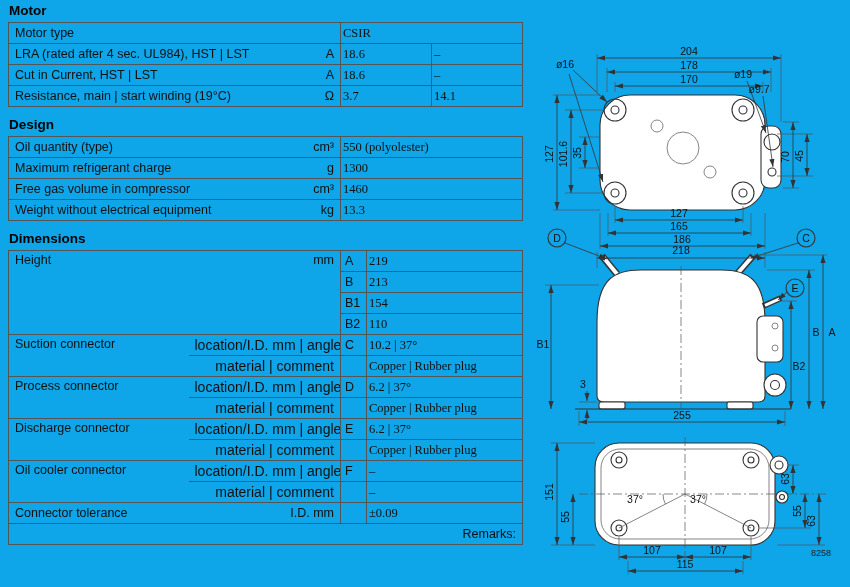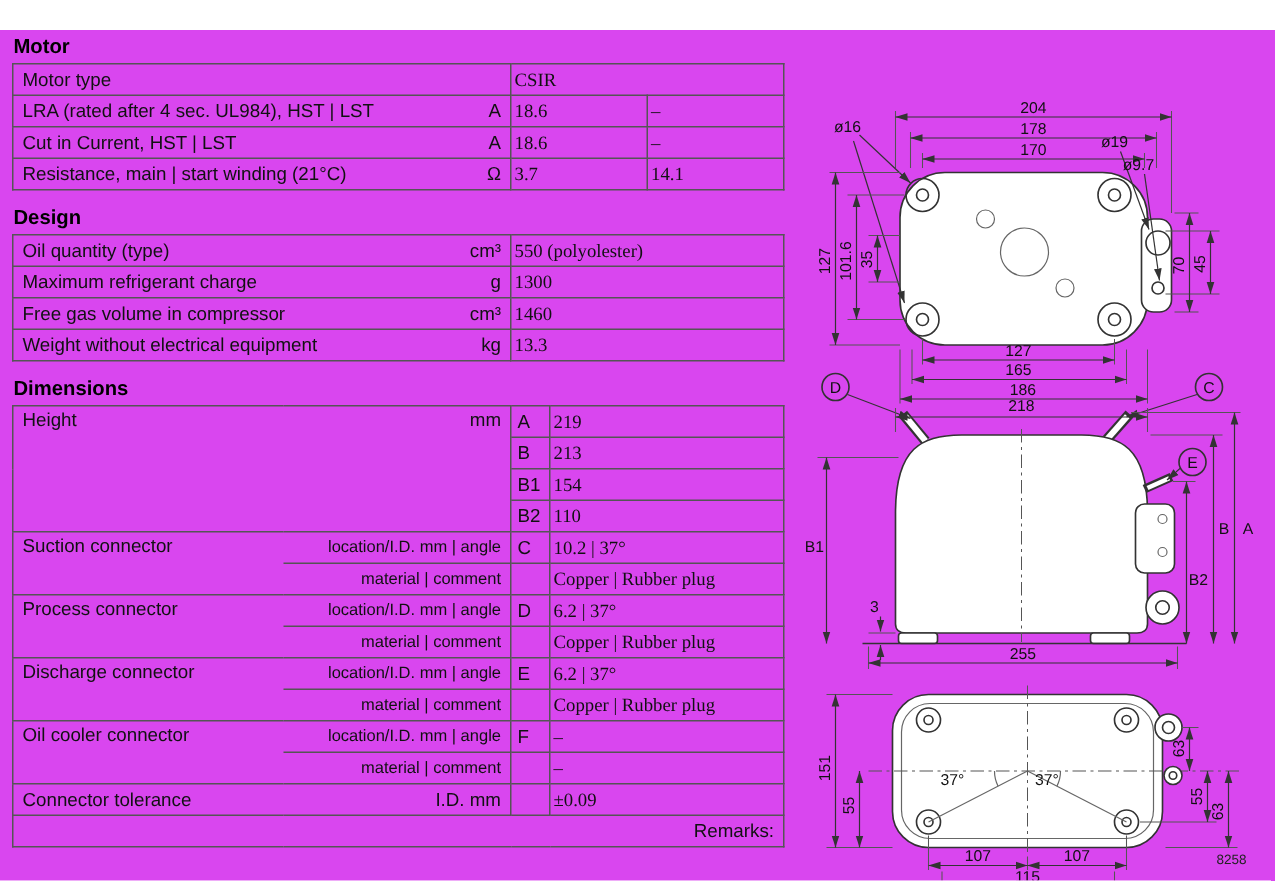--- a/index.html
+++ b/index.html
@@ -1,29 +1,29 @@
 <!DOCTYPE html>
 <html><head>
 <meta charset="utf-8">
 <style>
   html,body { margin:0; padding:0; background:#fff; }
   body { width:850px; height:587px; position:relative; font-family:"Liberation Sans", sans-serif; color:#111; }
-  .page { position:absolute; inset:0; background:#d946ef; overflow:hidden;margin-top:20px; }
+  .page { position:absolute; inset:0; background:#0ea5e9; overflow:hidden; }
 
   
   .tables { position:absolute; left:8px; top:3px; width:514px; }
   .sec-title { font-size:13.5px; font-weight:bold; margin:0 0 4px 1px; color:#000; }
   .mt { margin-top:10px; }
   table { border-collapse:collapse; width:514px; table-layout:fixed; }
   td { border:1px solid #555; padding:0 6px; height:20px; line-height:19px; font-size:12.5px; white-space:nowrap; overflow:hidden; }
   td.lu { }
   .lu-inner { display:flex; justify-content:space-between; }
   td.val { padding:0 2px;font-family:Liberation Serif, serif; }
   td.ltr { padding:0 4px; text-align:left; }
-  td.sub { text-align:right; font-size:11px; border-left:none; }
+  td.sub { text-align:right; font-size:14px; border-left:none; }
   td.lbl { border-right:none; vertical-align:top; }
   td.lu4 { vertical-align:top; }
   td.remarks { text-align:right; }
 
   
   .drawings { position:absolute; left:535px; top:0; width:315px; height:466px; }
   .dwg { position:absolute; left:0; }
   .dim { stroke:#333; stroke-width:0.8; fill:none; }
   .ext { stroke:#555; stroke-width:0.7; fill:none; }
   .ol  { stroke:#333; stroke-width:1.1; fill:none; }
@@ -73,21 +73,21 @@
                 <span>Cut in Current, HST | LST</span>
                 <span>A</span>
               </div>
             </td>
         <td class="val">18.6</td>
         <td class="val">–</td>
       </tr>
       <tr>
         <td class="lu">
               <div class="lu-inner">
-                <span>Resistance, main | start winding (21°C)</span>
+                <span>Resistance, main | start winding (19°C)</span>
                 <span>Ω</span>
               </div>
             </td>
         <td class="val">3.7</td>
         <td class="val">14.1</td>
       </tr>
     </tbody>
       </table>
 
     <div class="sec-title mt">Design</div>

